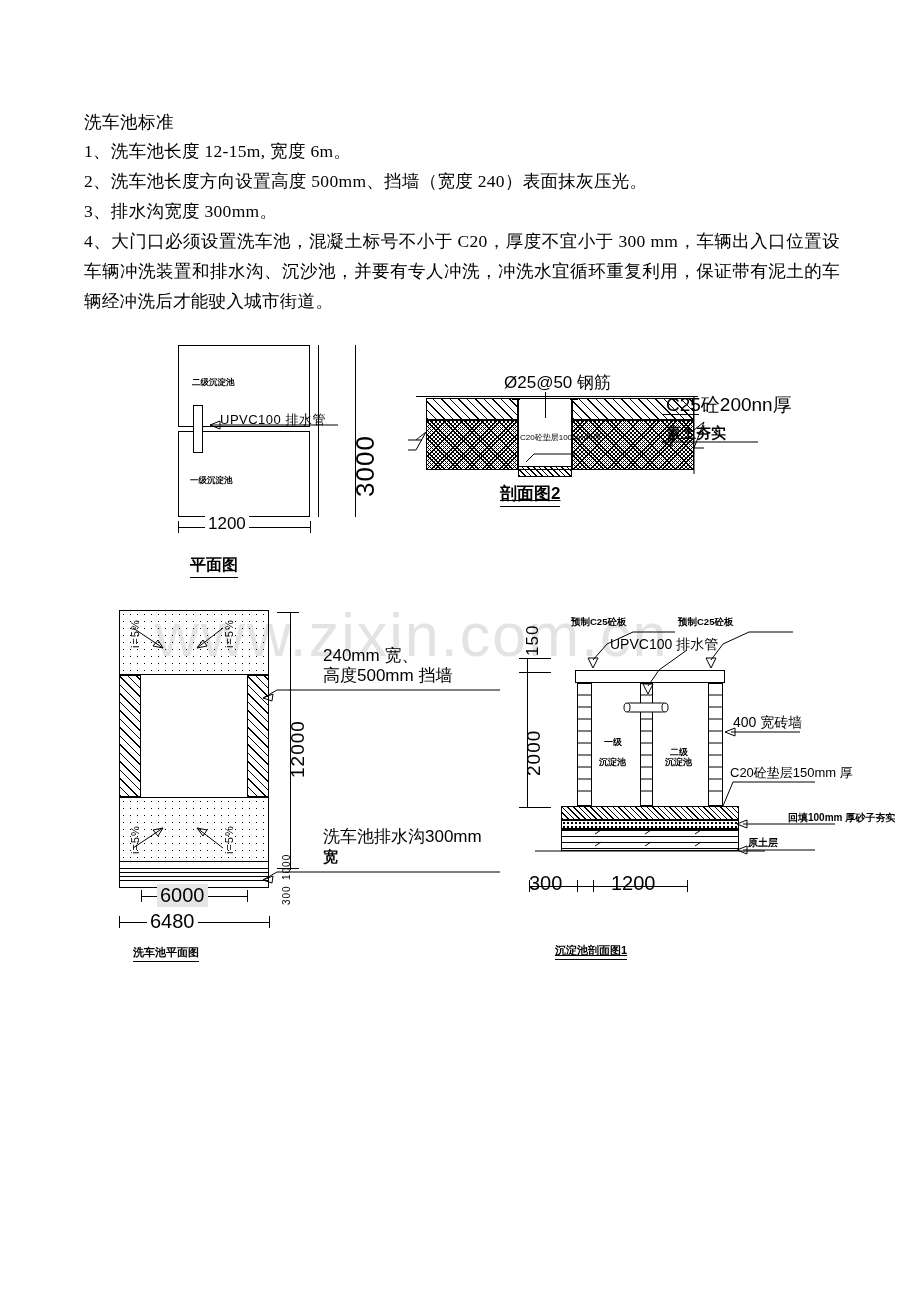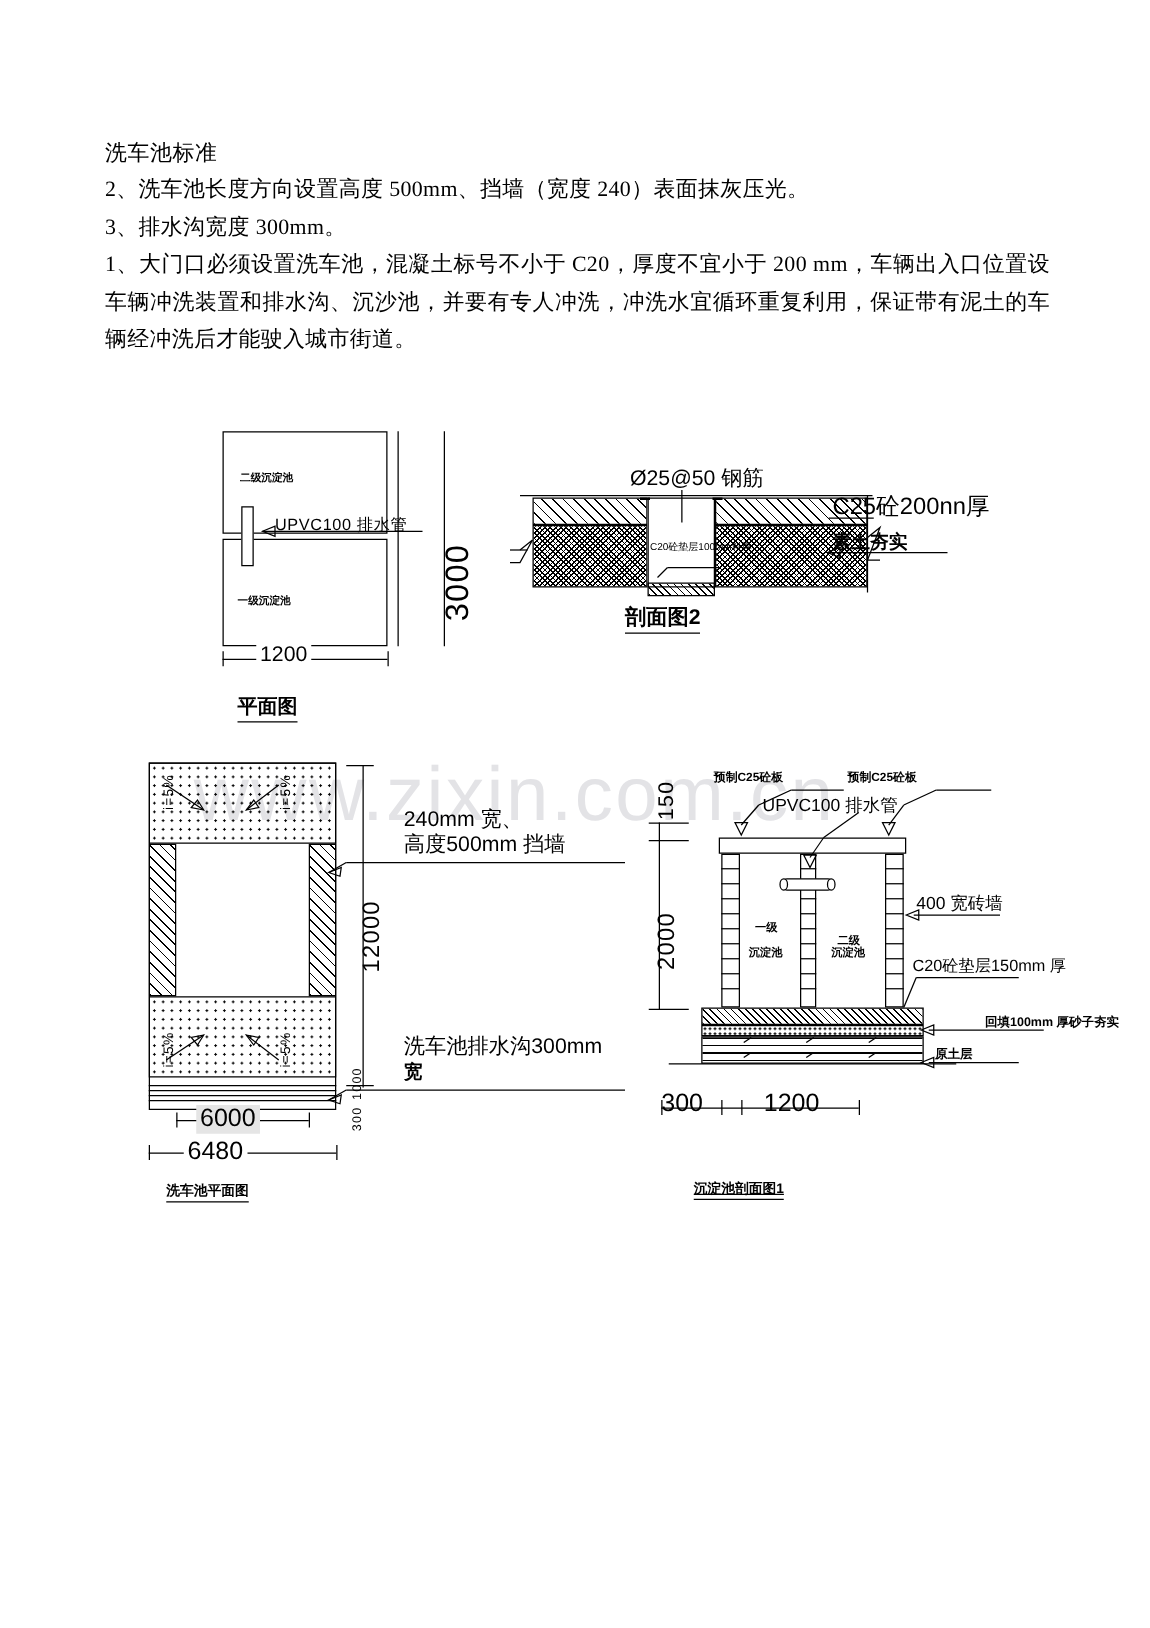--- a/index.html
+++ b/index.html
@@ -135,23 +135,24 @@
   }
   svg { position: absolute; overflow: visible; }
 </style>
 </head>
 <body>
 
 <div id="watermark">www.zixin.com.cn</div>
 
 <div id="text-block">
   <div class="doc-title">洗车池标准</div>
+  <div class="doc-para">1、洗车池长度 12-15m, 宽度 6m。</div>
   <div class="doc-para">2、洗车池长度方向设置高度 500mm、挡墙（宽度 240）表面抹灰压光。</div>
   <div class="doc-para">3、排水沟宽度 300mm。</div>
-  <div class="doc-para">1、大门口必须设置洗车池，混凝土标号不小于 C20，厚度不宜小于 200 mm，车辆出入口位置设车辆冲洗装置和排水沟、沉沙池，并要有专人冲洗，冲洗水宜循环重复利用，保证带有泥土的车辆经冲洗后才能驶入城市街道。</div>
+  <div class="doc-para">4、大门口必须设置洗车池，混凝土标号不小于 C20，厚度不宜小于 300 mm，车辆出入口位置设车辆冲洗装置和排水沟、沉沙池，并要有专人冲洗，冲洗水宜循环重复利用，保证带有泥土的车辆经冲洗后才能驶入城市街道。</div>
 </div>
 
 <div class="dwg" id="fig-plan-small" style="left:170px; top:345px; width:210px; height:240px;">
 
   <div class="box" style="left:8px; top:0px; width:132px; height:82px;"></div>
   <div class="lbl-cjk" style="left:22px; top:32px; font-size:8.5px;">二级沉淀池</div>
 
   <div class="box" style="left:8px; top:86px; width:132px; height:86px;"></div>
   <div class="lbl-cjk" style="left:20px; top:130px; font-size:8.5px;">一级沉淀池</div>
 
@@ -211,21 +212,21 @@
     <polygon points="254,72 264,68 264,76" fill="none" stroke="#000" stroke-width="1"></polygon>
   </svg>
   <div class="lbl-cjk" style="left:258px; top:54px; font-size:15px;">素土夯实</div>
 
   <div class="lbl-cjk" style="left:112px; top:62px; font-size:8px; font-weight:normal;">C20砼垫层100mm料厚</div>
   <svg style="left:0;top:0;width:450px;height:140px;">
     <line x1="118" y1="92" x2="126" y2="84" stroke="#000" stroke-width="1"></line>
     <line x1="126" y1="84" x2="168" y2="84" stroke="#000" stroke-width="1"></line>
   </svg>
 
-  <div class="cap" style="left:92px; top:112px; font-size:17px;">剖面图2</div>
+  <div class="cap" style="left:92px; top:112px; font-size:17px;text-decoration:underline;">剖面图2</div>
 </div>
 
 <div class="dwg" id="fig-wash-plan" style="left:105px; top:600px; width:400px; height:360px;">
 
   <div class="box" style="left:14px; top:10px; width:150px; height:278px;"></div>
 
   <div class="stipple" style="left:14px; top:10px; width:150px; height:65px;"></div>
 
   <div class="stipple" style="left:14px; top:197px; width:150px; height:65px;"></div>
 

